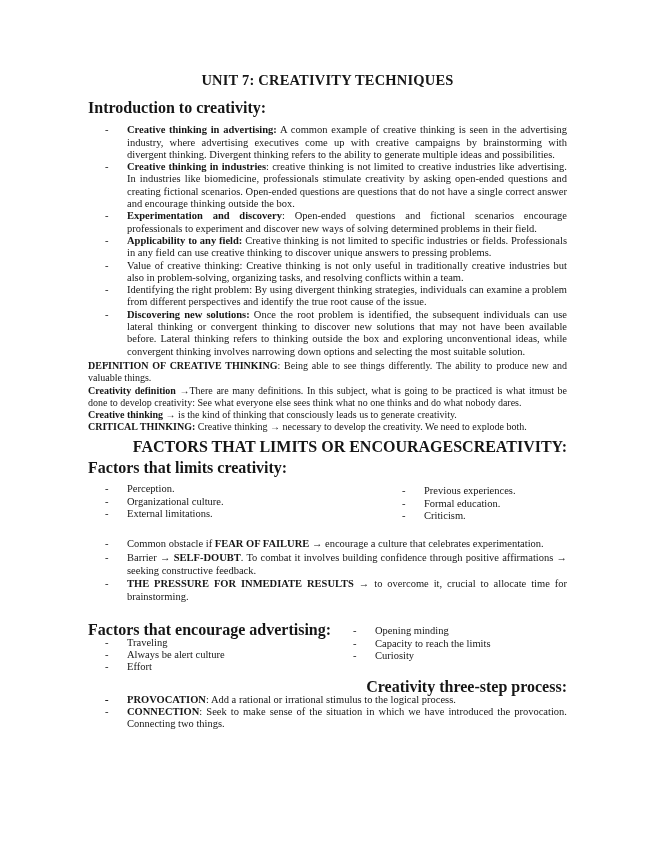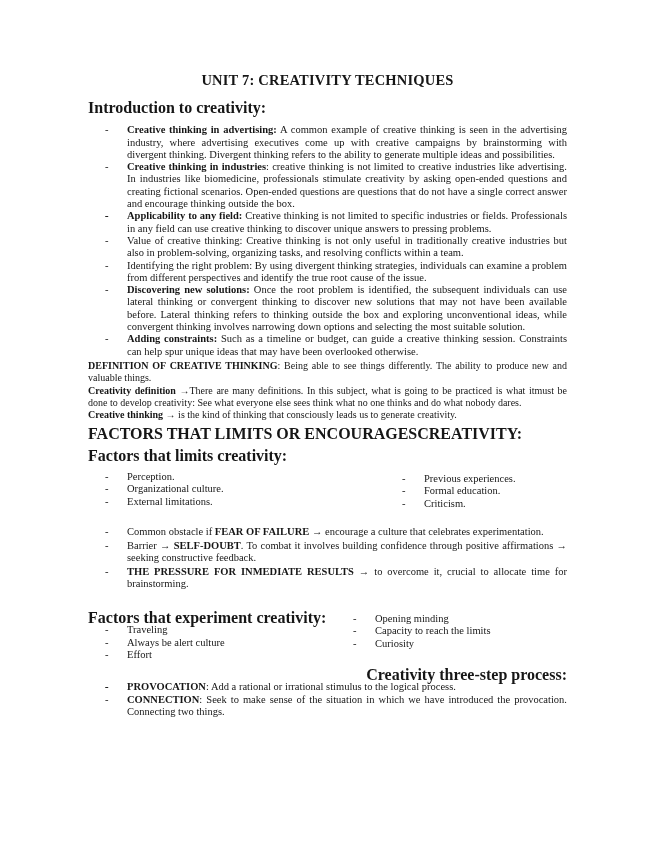--- a/index.html
+++ b/index.html
@@ -37,21 +37,21 @@
     padding-left: 39px;
     font-size: 10.5px;
     line-height: 12.3px;
   }
   .mk {
     position: absolute;
     left: 17px; top: 0;
   }
   .defblock { margin-top: 2px; }
   .defp { font-size: 10px; line-height: 12.3px; }
-  .factors-h { margin-top: 7px; }
+  .factors-h { margin-top: 7px; text-align: right; }
   .limits-h { margin-top: 9px; }
   .limits-row { position: relative; margin-top: 9px; min-height: 40px; }
   .col-list { width: 260px; }
   .right-list-1 { position: absolute; left: 297px; top: 2px; width: 182px; }
   .obstacles { margin-top: 15px; }
   .obstacles .li { line-height: 12.6px; margin-bottom: 1px; }
   .encourage-row { position: relative; margin-top: 21px; min-height: 50px; }
   .right-list-2 { position: absolute; left: 248px; top: 1px; width: 200px; }
   .process-h { margin-top: 7px; text-align: right; }
   .sb { font-weight: bold; }
@@ -62,32 +62,33 @@
 
 <div class="page">
 
   <div class="title">UNIT 7: CREATIVITY TECHNIQUES</div>
 
   <div class="h intro-h">Introduction to creativity:</div>
 
   <div>
     <div class="li just"><span class="mk">-</span><span><span class="sb">Creative thinking in advertising:</span><span class="sr"> A common example of creative thinking is seen in the advertising industry, where advertising executives come up with creative campaigns by brainstorming with divergent thinking. Divergent thinking refers to the ability to generate multiple ideas and possibilities.</span></span></div>
     <div class="li just"><span class="mk">-</span><span><span class="sb">Creative thinking in industries</span><span class="sr">: creative thinking is not limited to creative industries like advertising. In industries like biomedicine, professionals stimulate creativity by asking open-ended questions and creating fictional scenarios. Open-ended questions are questions that do not have a single correct answer and encourage thinking outside the box.</span></span></div>
-    <div class="li just"><span class="mk">-</span></div>
+    <div class="li just"><span class="mk">-</span><span><span class="sb">Experimentation and discovery</span><span class="sr">: Open-ended questions and fictional scenarios encourage professionals to experiment and discover new ways of solving determined problems in their field.</span></span></div>
     <div class="li just"><span class="mk">-</span><span><span class="sb">Applicability to any field:</span><span class="sr"> Creative thinking is not limited to specific industries or fields. Professionals in any field can use creative thinking to discover unique answers to pressing problems.</span></span></div>
     <div class="li just"><span class="mk">-</span><span><span class="sr">Value of creative thinking: Creative thinking is not only useful in traditionally creative industries but also in problem-solving, organizing tasks, and resolving conflicts within a team.</span></span></div>
     <div class="li just"><span class="mk">-</span><span><span class="sr">Identifying the right problem: By using divergent thinking strategies, individuals can examine a problem from different perspectives and identify the true root cause of the issue.</span></span></div>
     <div class="li just"><span class="mk">-</span><span><span class="sb">Discovering new solutions:</span><span class="sr"> Once the root problem is identified, the subsequent individuals can use lateral thinking or convergent thinking to discover new solutions that may not have been available before. Lateral thinking refers to thinking outside the box and exploring unconventional ideas, while convergent thinking involves narrowing down options and selecting the most suitable solution.</span></span></div>
-    <div class="li just"><span class="mk">-</span><span><span class="sb">Adding constraints:</span><span class="sr"> Such as a timeline or budget, can guide a creative thinking session. Constraints can help spur unique ideas that may have been overlooked otherwise.</span></span></div>
+    <div class="li just"><span class="mk">-</span></div>
   </div>
 
   <div class="defblock">
     <div class="defp just"><span class="sb">DEFINITION OF CREATIVE THINKING</span><span class="sr">: Being able to see things differently. The ability to produce new and valuable things.</span></div>
     <div class="defp just"><span class="sb">Creativity definition </span><span class="sb">→</span><span class="sr">There are many definitions. In this subject, what is going to be practiced is what itmust be done to develop creativity: See what everyone else sees think what no one thinks and do what nobody dares.</span></div>
     <div class="defp just"><span class="sb">Creative thinking </span><span class="sb">→</span><span class="sr"> is the kind of thinking that consciously leads us to generate creativity.</span></div>
+    <div class="defp just"><span class="sb">CRITICAL THINKING:</span><span class="sr"> Creative thinking </span><span class="sb">→</span><span class="sr"> necessary to develop the creativity. We need to explode both.</span></div>
   </div>
 
   <div class="h factors-h">FACTORS THAT LIMITS OR ENCOURAGESCREATIVITY:</div>
 
   <div class="h limits-h">Factors that limits creativity:</div>
 
   <div class="limits-row">
     <div class="col-list">
       <div class="li"><span class="mk">-</span><span>Perception.</span></div>
       <div class="li"><span class="mk">-</span><span>Organizational culture.</span></div>
@@ -100,21 +101,21 @@
     </div>
   </div>
 
   <div class="obstacles">
     <div class="li just"><span class="mk">-</span><span><span class="sr">Common obstacle if </span><span class="sb">FEAR OF FAILURE</span><span class="sr"> </span><span class="sb">→</span><span class="sr"> encourage a culture that celebrates experimentation.</span></span></div>
     <div class="li just"><span class="mk">-</span><span><span class="sr">Barrier </span><span class="sb">→</span><span class="sr"> </span><span class="sb">SELF-DOUBT</span><span class="sr">. To combat it involves building confidence through positive affirmations </span><span class="sb">→</span><span class="sr"> seeking constructive feedback.</span></span></div>
     <div class="li just"><span class="mk">-</span><span><span class="sb">THE PRESSURE FOR INMEDIATE RESULTS</span><span class="sr"> </span><span class="sb">→</span><span class="sr"> to overcome it, crucial to allocate time for brainstorming.</span></span></div>
   </div>
 
   <div class="encourage-row">
-    <div class="h">Factors that experiment creativity:</div>
+    <div class="h">Factors that encourage advertising:</div>
     <div class="col-list">
       <div class="li"><span class="mk">-</span><span>Traveling</span></div>
       <div class="li"><span class="mk">-</span><span>Always be alert culture</span></div>
       <div class="li"><span class="mk">-</span><span>Effort</span></div>
     </div>
     <div class="right-list-2">
       <div class="li"><span class="mk">-</span><span>Opening minding</span></div>
       <div class="li"><span class="mk">-</span><span>Capacity to reach the limits</span></div>
       <div class="li"><span class="mk">-</span><span>Curiosity</span></div>
     </div>

